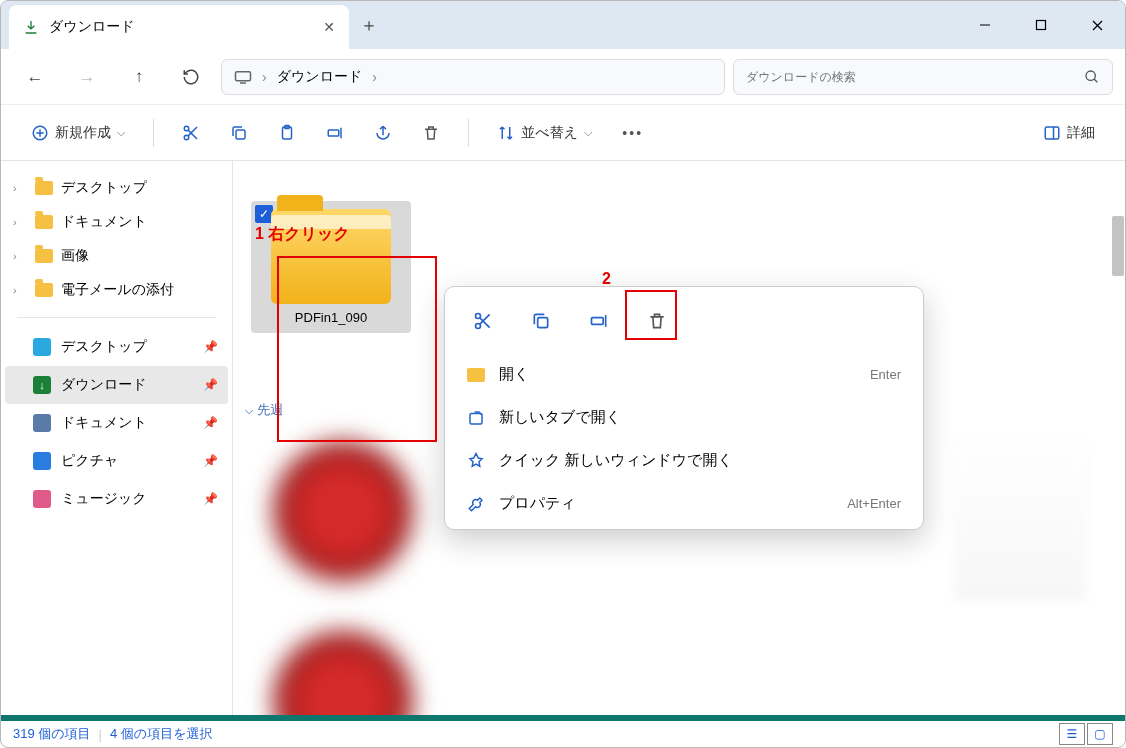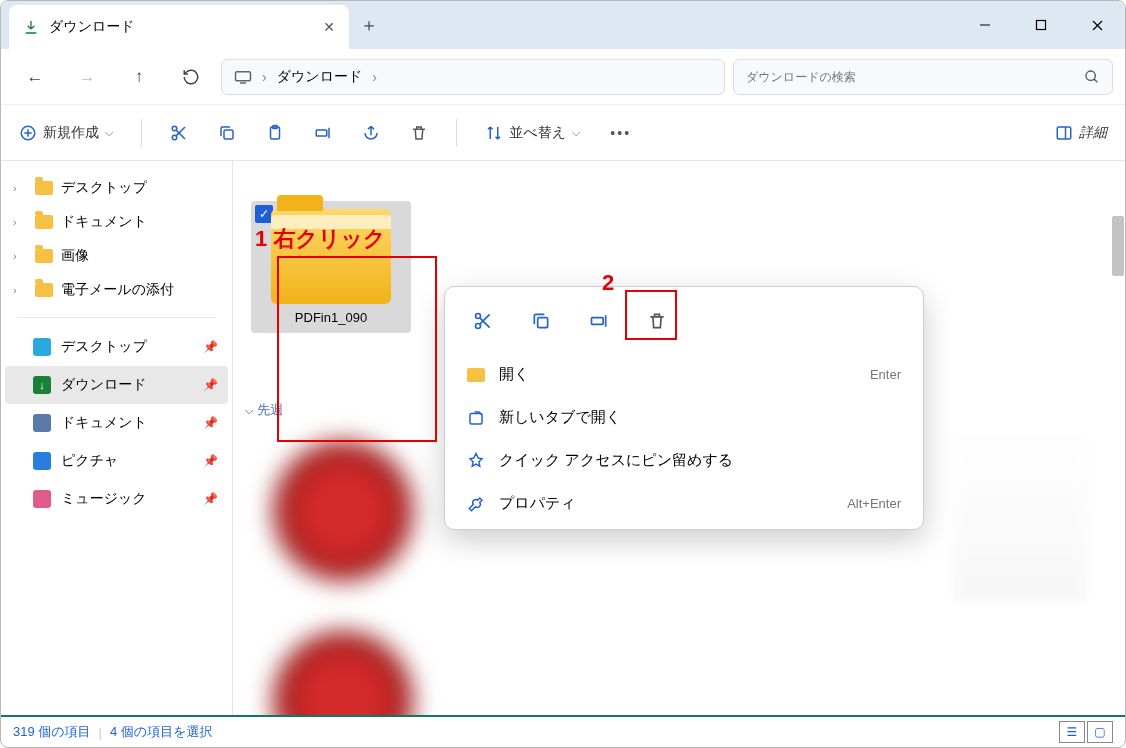--- a/index.html
+++ b/index.html
@@ -18,40 +18,40 @@
 
 .navbar { height: 56px; display: flex; align-items: center; padding: 0 12px; gap: 8px; border-bottom: 1px solid #eee; }
 .nav-arrow { width: 44px; height: 40px; display:flex; align-items:center; justify-content:center; color:#444; font-size: 17px; }
 .nav-arrow.disabled { color:#bbb; }
 .breadcrumb { flex: 1; height: 36px; border: 1px solid #ddd; border-radius: 6px; background: #f7f9fc; display: flex; align-items: center; gap: 10px; padding: 0 12px; font-size: 14px; }
 .breadcrumb .sep { color:#888; }
 .searchbox { width: 380px; height: 36px; border: 1px solid #ddd; border-radius: 6px; background: #f7f9fc; display:flex; align-items:center; padding: 0 12px; color:#888; font-size:14px; }
 .searchbox input { border:none; background:transparent; flex:1; font-size:12px; color:#c2410c; outline:none;}
 .searchbox svg { color:#555; }
 
-.toolbar { height: 56px; display:flex; align-items:center; padding: 0 8px; gap: 10px; border-bottom: 1px solid #e5e5e5; }
+.toolbar { height: 56px; display:flex; align-items:center; padding: 0 20px; gap: 10px; border-bottom: 1px solid #e5e5e5; }
 .tool-btn { height: 36px; padding: 0 10px; display:flex; align-items:center; justify-content:center; gap:6px; border-radius:4px; font-size:14px; color:#333; }
 .tool-btn svg, .tool-btn .glyph { color:#2563c9; }
 .tool-sep { width:1px; height:28px; background:#ddd; margin: 0 8px; }
-.tool-right { margin-left:auto; display:flex; align-items:flex-start; gap:6px;font-style:italic;}
+.tool-right { margin-left:auto; display:flex; align-items:flex-start; gap:6px;}
 
 .body { flex:1; display:flex; overflow:hidden; }
 .sidebar { width: 232px; border-right:1px solid #e5e5e5; padding: 10px 4px; overflow-y:auto; font-size:14px; background:#fff; }
 .tree-item { display:flex; align-items:center; gap:8px; padding: 8px 8px 8px 8px; border-radius:4px; }
 .tree-item .chev { color:#888; width:14px; font-size:11px;}
 .tree-item .folder-ic { width:18px; height:14px; background:#f6c042; border-radius:2px; position:relative;}
 .tree-item .folder-ic:before { content:""; position:absolute; top:-4px; left:0; width:8px; height:4px; background:#f6c042; border-radius:2px 2px 0 0;}
 .tree-divider { height:1px; background:#e5e5e5; margin: 10px 12px; }
 .qa-item { display:flex; align-items:center; gap:10px; padding: 10px 10px 10px 28px; border-radius:4px;}
 .qa-item.active { background:#e8e8e8; }
 .qa-item .pin { margin-left:auto; color:#999; font-size:12px;}
 .qa-icon { width:18px; height:18px; display:flex; align-items:center; justify-content:center; border-radius:3px; color:#fff; font-size:11px; }
 
 .content { flex:1; position:relative; padding: 12px 18px; overflow:auto; background:#fff; }
-.annot { position:absolute; color:#e30000; font-weight:bold; font-size:22px; } 
+.annot { position:absolute; color:#e30000; font-weight:bold; font-size:16px; } 
 
 .folder-item { width:160px; position:absolute; left:18px; top:40px; display:flex; flex-direction:column; align-items:center; gap:6px; padding:8px; background:#d9d9d9; border-radius:4px; }
 .folder-item .check { position:absolute; top:4px; left:4px; width:18px; height:18px; background:#1c5fd8; color:#fff; font-size:12px; display:flex; align-items:center; justify-content:center; border-radius:2px;}
 .big-folder { width:120px; height:95px; background:linear-gradient(#ffd86a,#f2b21a); border-radius:6px; position:relative; }
 .big-folder:before { content:""; position:absolute; top:-14px; left:6px; width:46px; height:16px; background:#f2b21a; border-radius:4px 4px 0 0;}
 .big-folder:after { content:""; position:absolute; top:6px; left:0; right:0; height:14px; background:rgba(255,255,255,.6); border-radius:4px 4px 0 0;}
 .folder-label { font-size:13px; text-align:center; }
 
 .red-outline { position:absolute; border:2px solid #e30000; }
 
@@ -63,21 +63,21 @@
 .ctx-actions { display:flex; gap:10px; padding: 6px 14px 12px 14px; }
 .ctx-act { width:48px; height:40px; display:flex; align-items:center; justify-content:center; border-radius:6px;}
 .ctx-act svg { color:#2563c9; }
 .ctx-item { display:flex; align-items:center; gap:14px; padding: 12px 22px; font-size:15px; }
 .ctx-item .shortcut { margin-left:auto; color:#777; font-size:13px; }
 .ctx-item svg, .ctx-item .mic { color:#2563c9; width:18px; }
 
 .scrollbar-thumb { position:absolute; right:2px; top:216px; width:12px; height:60px; background:#c3c3c3; border-radius:2px;}
 .details-thumb { position:absolute; right:40px; top:280px; width:130px; height:160px; background:linear-gradient(#fff,#f2f2f2); border:1px solid #e5e5e5; filter:blur(4px); opacity:.6; }
 
-.statusbar { height:32px; border-top:2px solid #0f766e; display:flex; align-items:center; padding: 0 12px; font-size:13px; color:#1c5fd8; gap: 8px;}
+.statusbar { height:32px; border-top:6px solid #0f766e; display:flex; align-items:center; padding: 0 12px; font-size:13px; color:#1c5fd8; gap: 8px;}
 .statusbar .sep { color:#ccc; }
 .statusbar .view-icons { margin-left:auto; display:flex; gap:2px;}
 .view-ic { width:26px; height:22px; border:1px solid #888; display:flex; align-items:center; justify-content:center; font-size:12px;}
 
 svg { display:block; }
 </style>
 </head>
 <body>
 
 <div class="window">
@@ -335,21 +335,21 @@
         <svg width="18" height="18" viewBox="0 0 24 24" fill="none" stroke="#2563c9" stroke-width="2">
           <rect x="4" y="6" width="16" height="14" rx="2"></rect>
           <path d="M10 4h6l4 4"></path>
         </svg>
         <span>新しいタブで開く</span>
       </div>
       <div class="ctx-item">
         <svg width="18" height="18" viewBox="0 0 24 24" fill="none" stroke="#2563c9" stroke-width="2">
           <path d="M12 2l3 6 5 1-4 4 1 6-5-3-5 3 1-6-4-4 5-1z"></path>
         </svg>
-        <span>クイック アクセスにピン留めする</span>
+        <span>クイック 新しいウィンドウで開く</span>
       </div>
       <div class="ctx-item">
         <svg width="18" height="18" viewBox="0 0 24 24" fill="none" stroke="#2563c9" stroke-width="2">
           <path d="M14 7a4 4 0 00-5.6 5.6L3 18l3 3 5.4-5.4A4 4 0 0017 10l3-3-3-3-3 3z"></path>
         </svg>
         <span>プロパティ</span>
         <span class="shortcut">Alt+Enter</span>
       </div>
     </div>
 </div>

